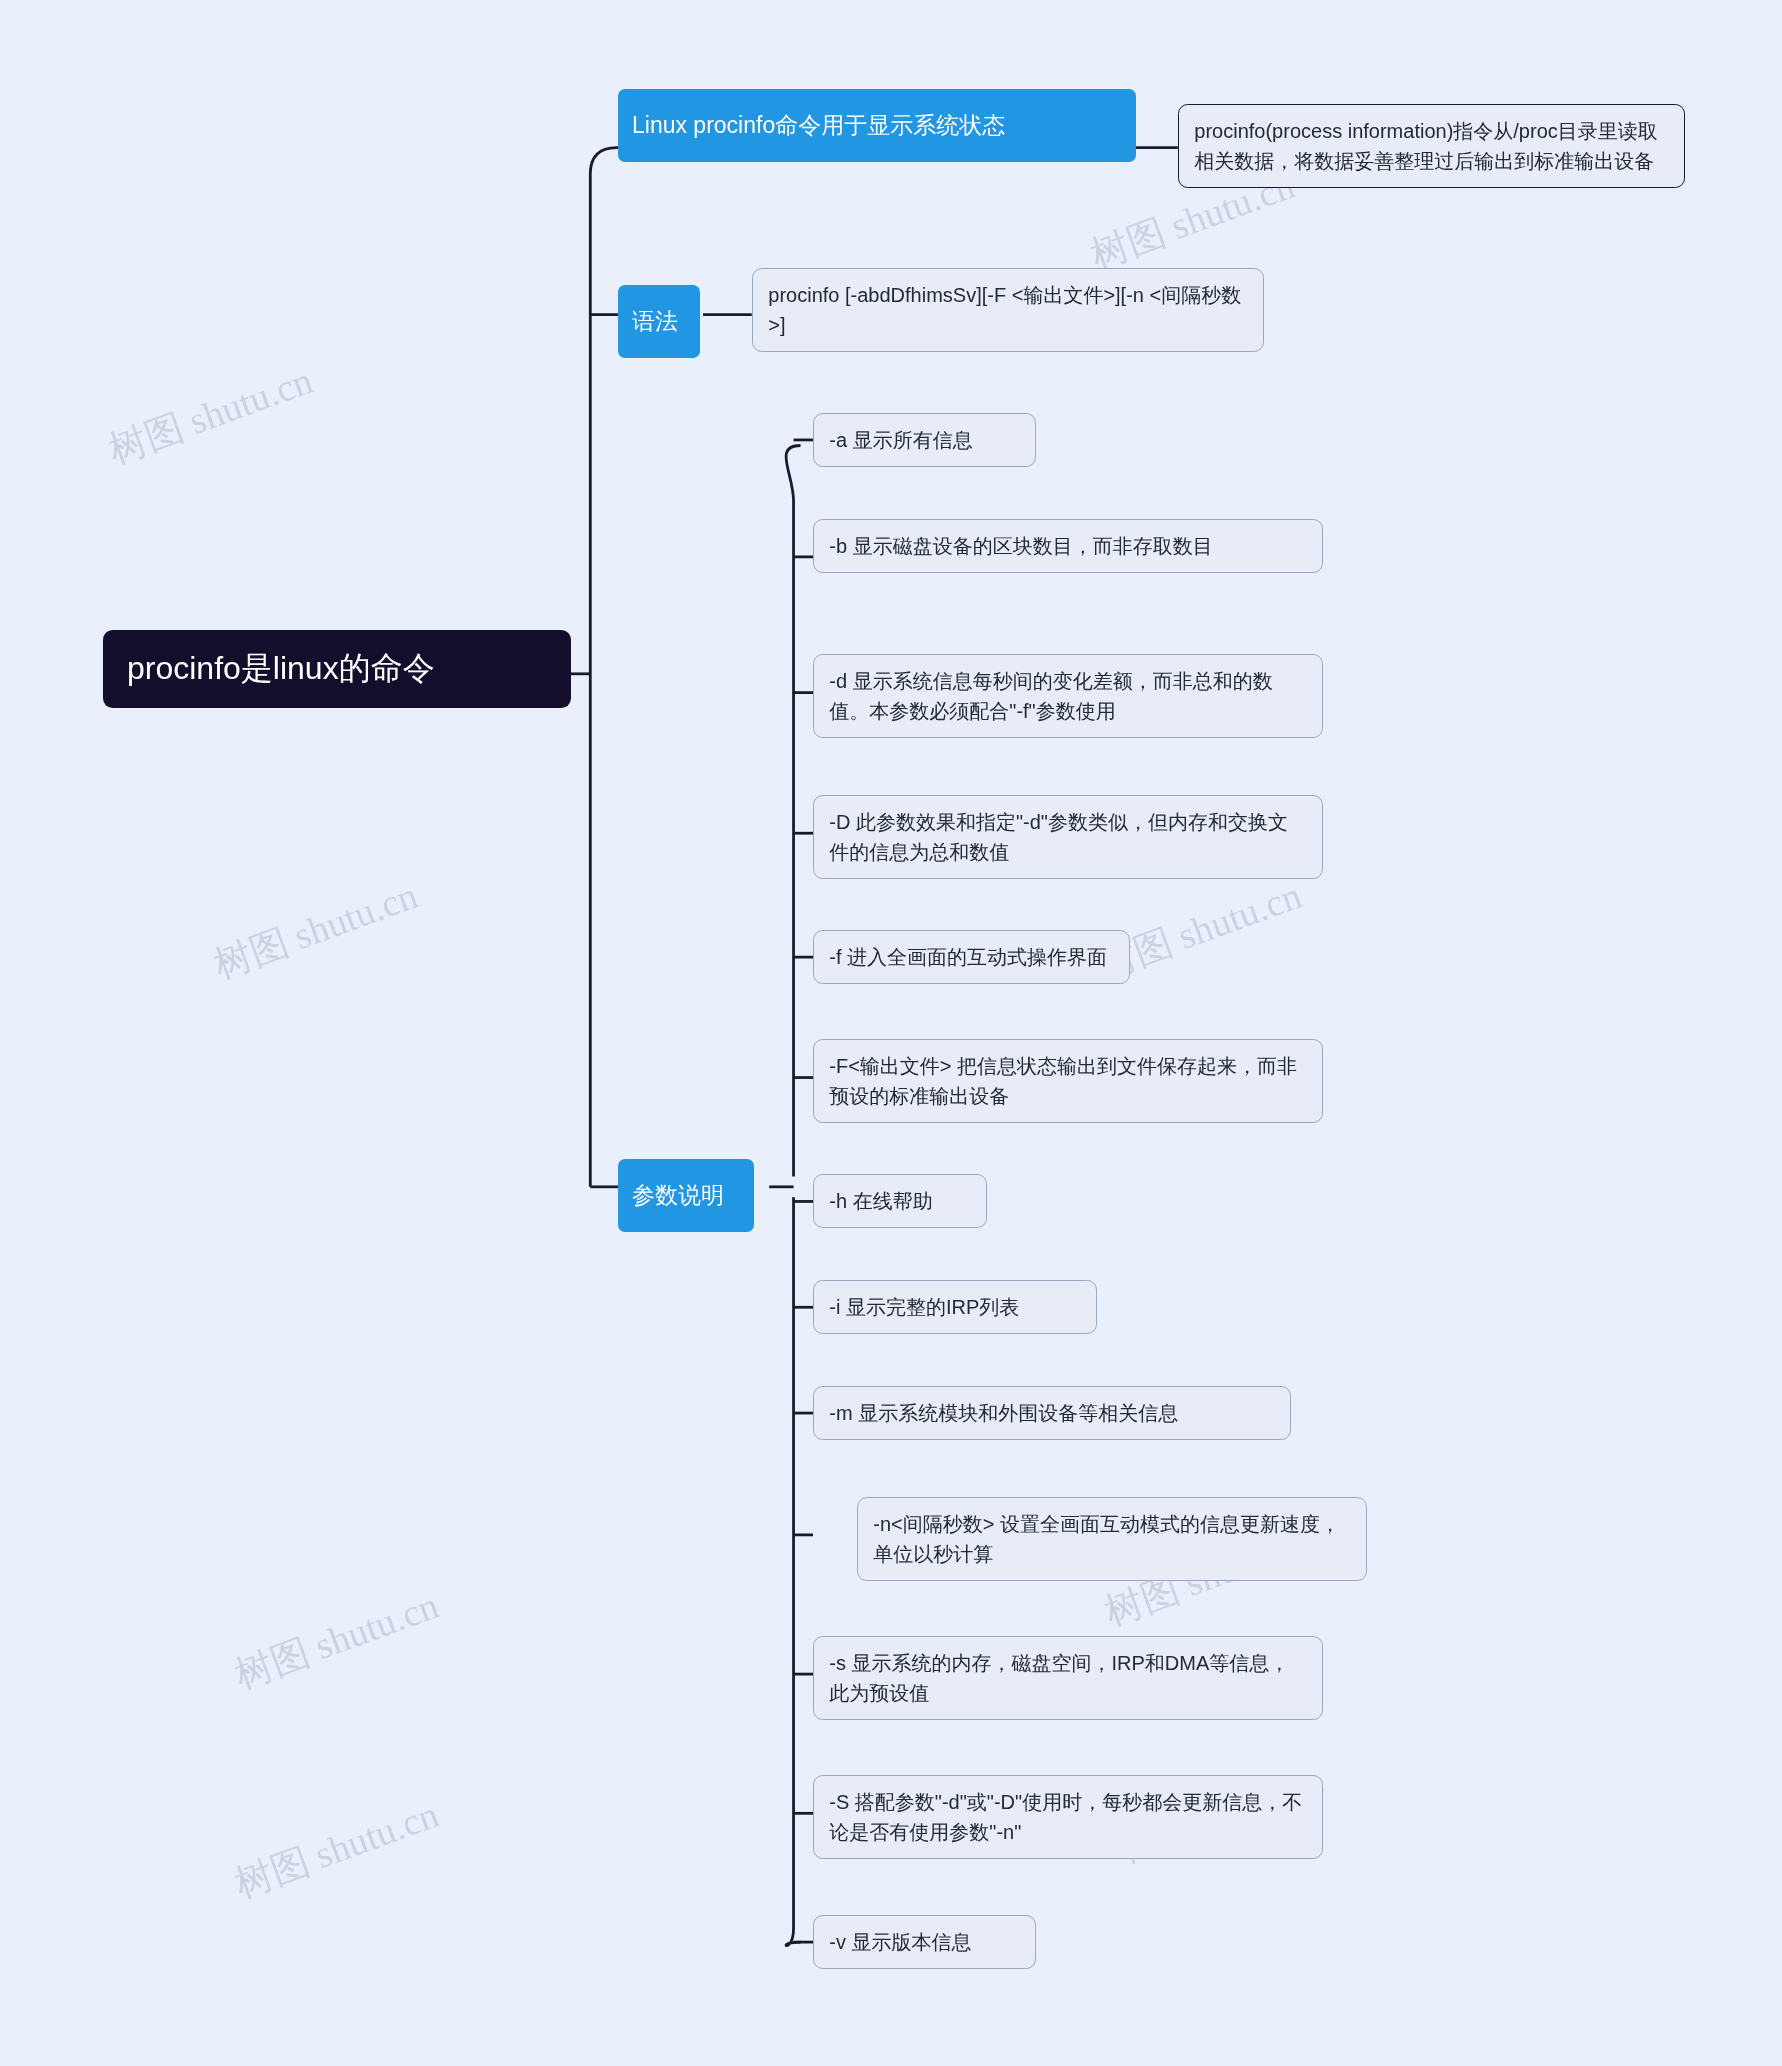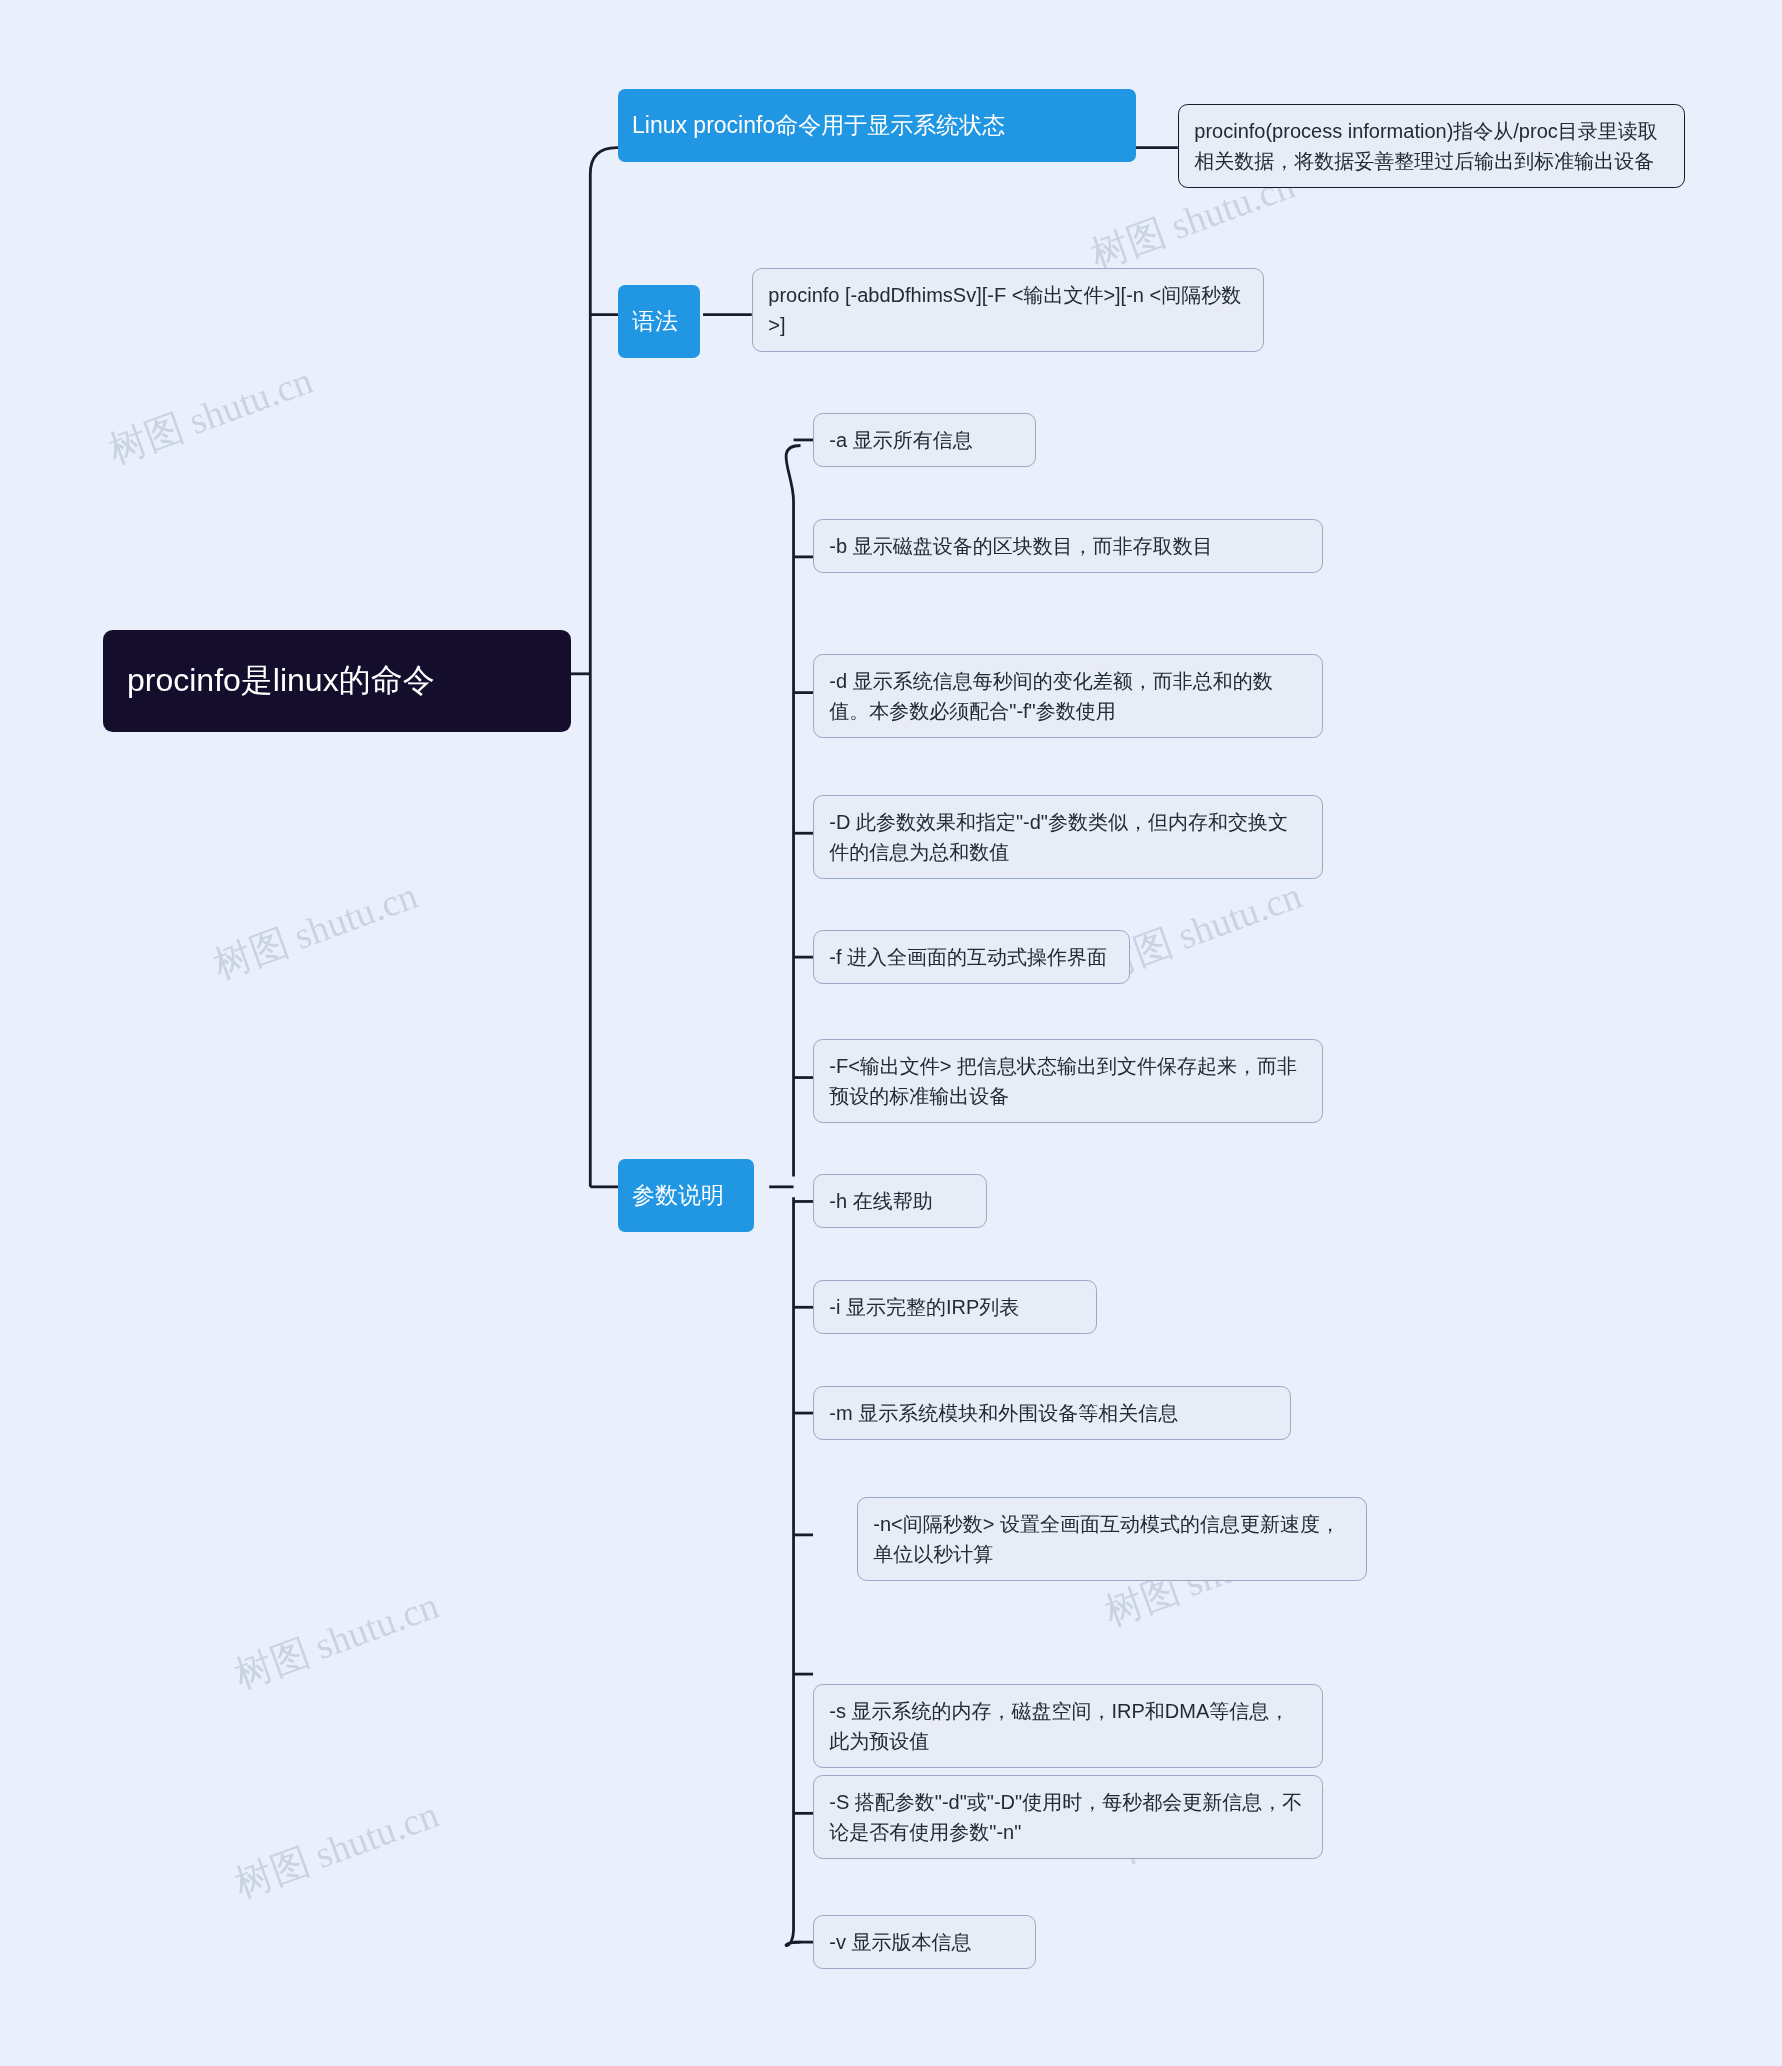--- a/index.html
+++ b/index.html
@@ -41,21 +41,21 @@
   .node {
     position: absolute;
     box-sizing: border-box;
   }
   .root-node {
     background: #140d2b;
     color: #ffffff;
     border-radius: 9.7px;
     font-size: 32px;
     line-height: 1.3;
-    padding: 30px 24px;
+    padding: 18px 24px;
     white-space: nowrap;
   }
   .blue-node {
     background: #2196e3;
     color: #ffffff;
     border-radius: 7px;
     font-size: 23px;
     line-height: 1.45;
     padding: 20px 14px;
     box-sizing: border-box;
@@ -151,20 +151,20 @@
   <div class="node leaf-node" style="left:813px; top:1039px; width:510px;">-F&lt;输出文件&gt;    把信息状态输出到文件保存起来，而非预设的标准输出设备</div>
 
   <div class="node leaf-node" style="left:813px; top:1174px; width:174px;">-h    在线帮助</div>
 
   <div class="node leaf-node" style="left:813px; top:1280px; width:284px;">-i    显示完整的IRP列表</div>
 
   <div class="node leaf-node" style="left:813px; top:1386px; width:478px;">-m    显示系统模块和外围设备等相关信息</div>
 
   <div class="node leaf-node" style="left:813px; top:1497px; width:510px;margin-left:44px;">-n&lt;间隔秒数&gt;    设置全画面互动模式的信息更新速度，单位以秒计算</div>
 
-  <div class="node leaf-node" style="left:813px; top:1636px; width:510px;margin-top:48px;">-s    显示系统的内存，磁盘空间，IRP和DMA等信息，此为预设值</div>
+  <div class="node leaf-node" style="left:813px; top:1636px; width:510px;">-s    显示系统的内存，磁盘空间，IRP和DMA等信息，此为预设值</div>
 
   <div class="node leaf-node" style="left:813px; top:1775px; width:510px;">-S    搭配参数"-d"或"-D"使用时，每秒都会更新信息，不论是否有使用参数"-n"</div>
 
   <div class="node leaf-node" style="left:813px; top:1915px; width:223px;">-v    显示版本信息</div>
 
 </div>
 
 
 </body></html>

